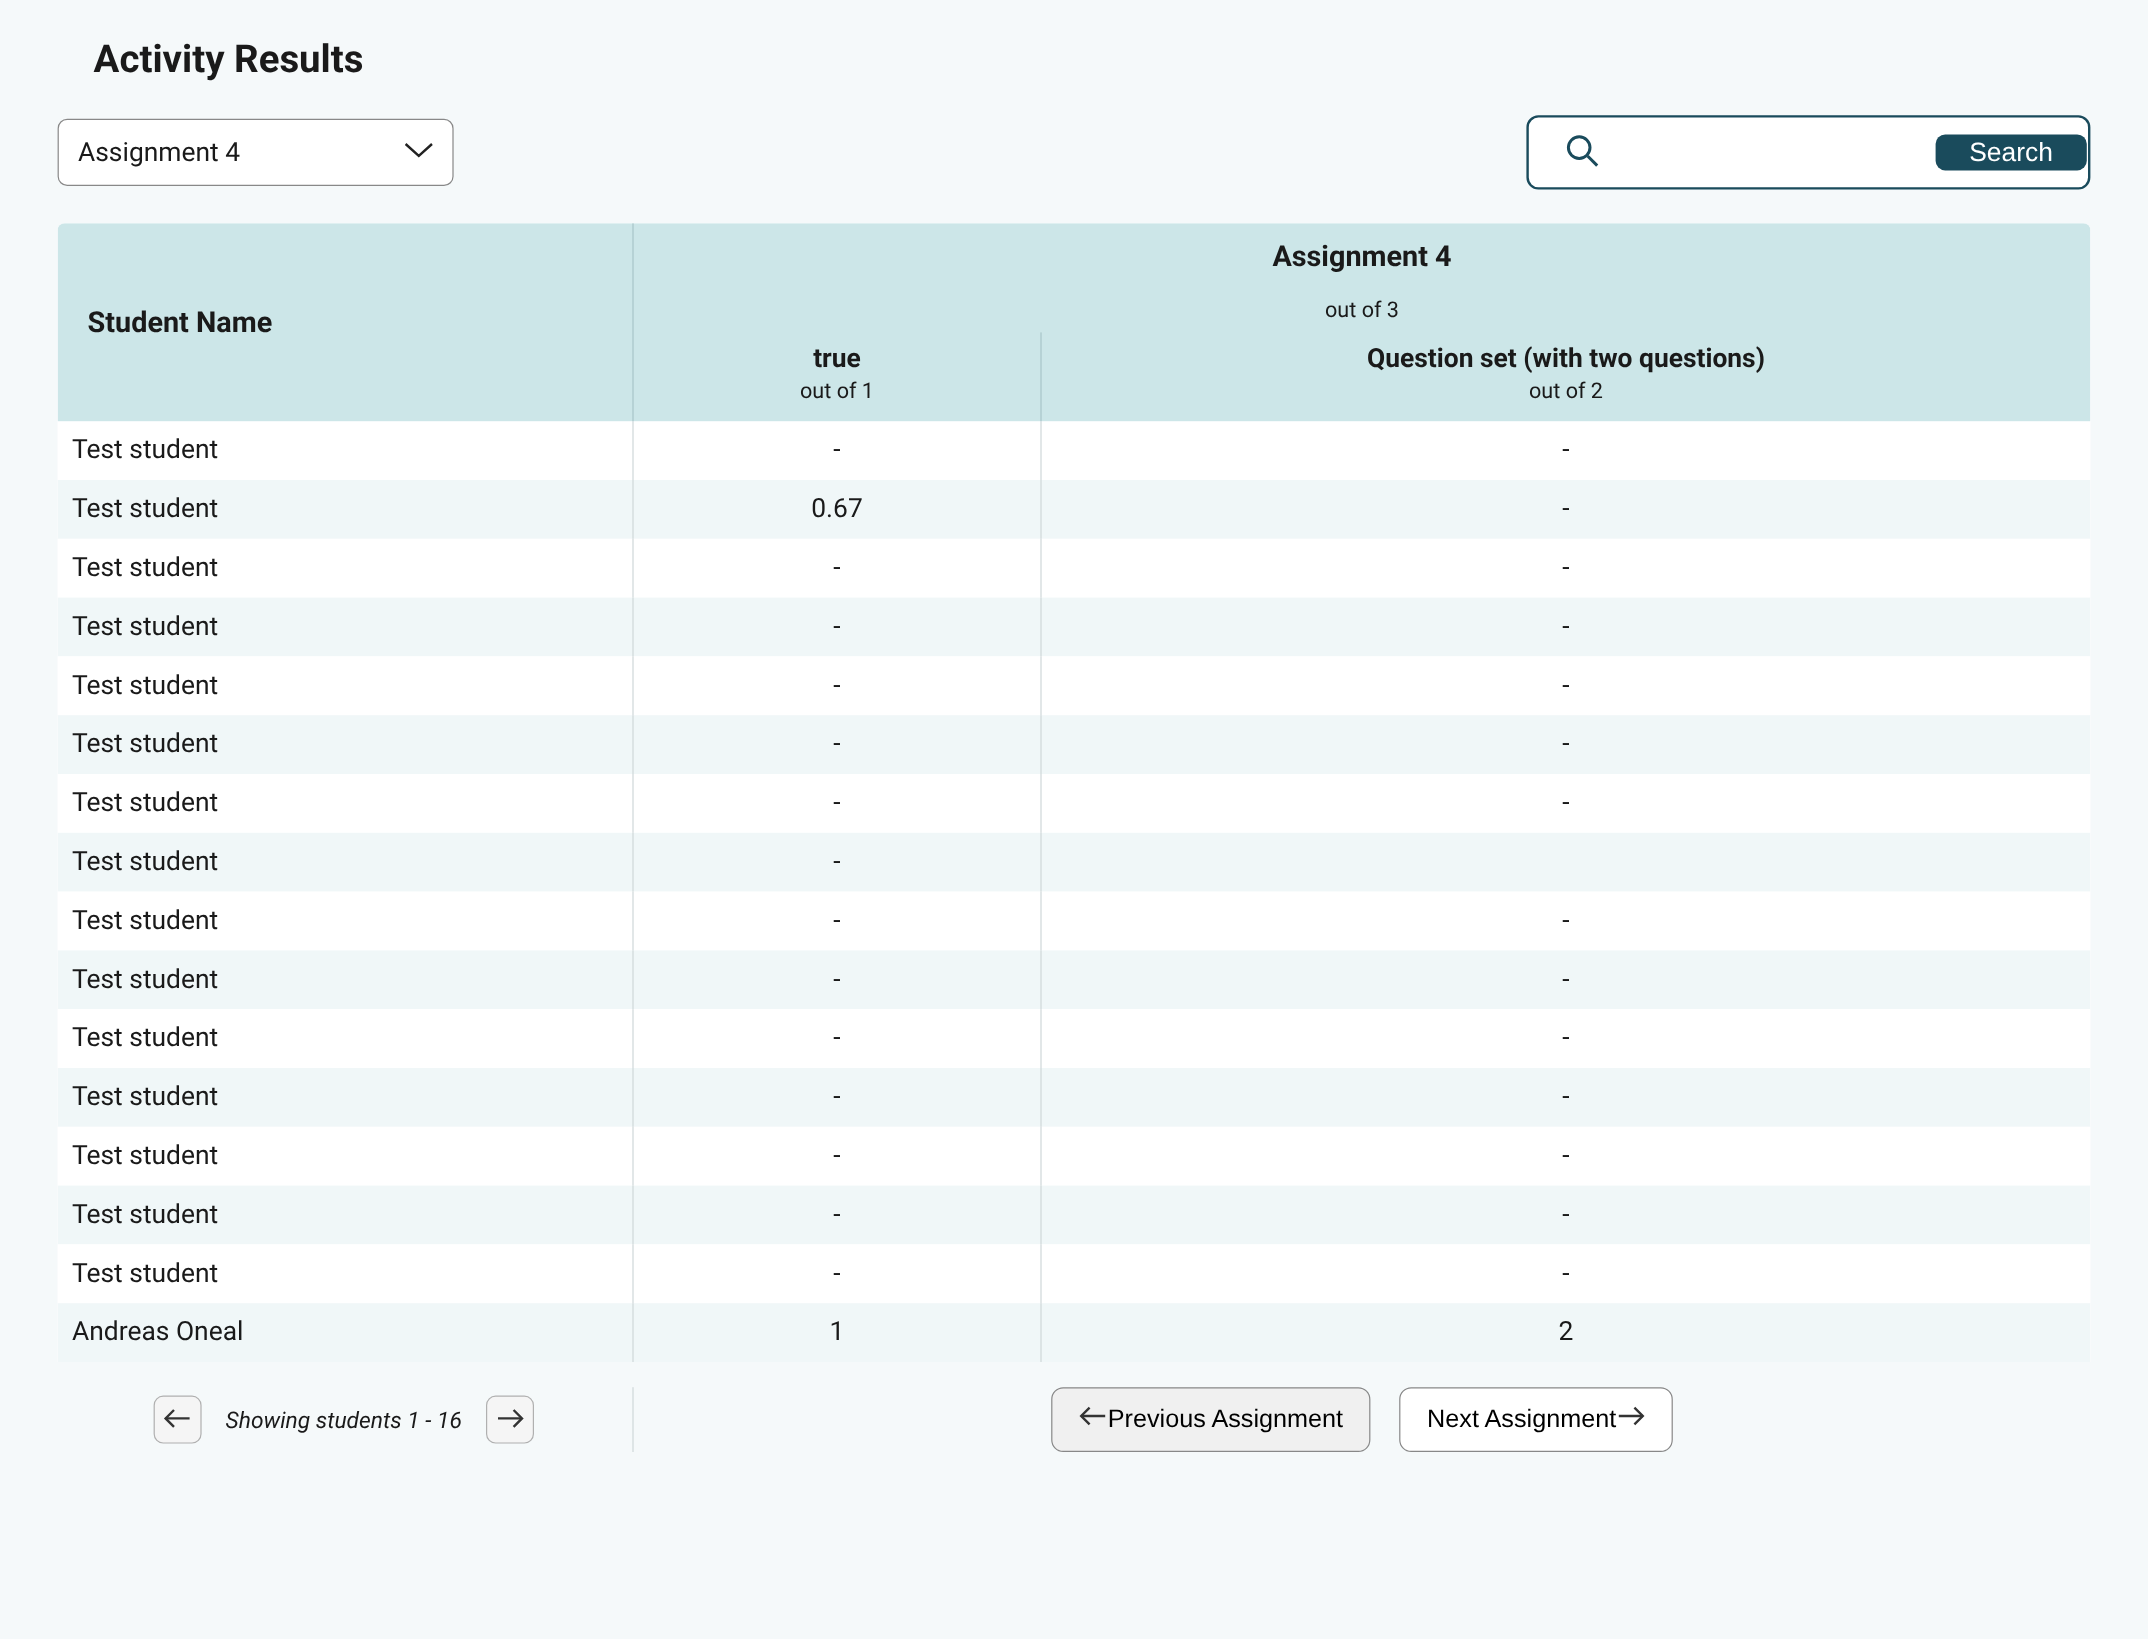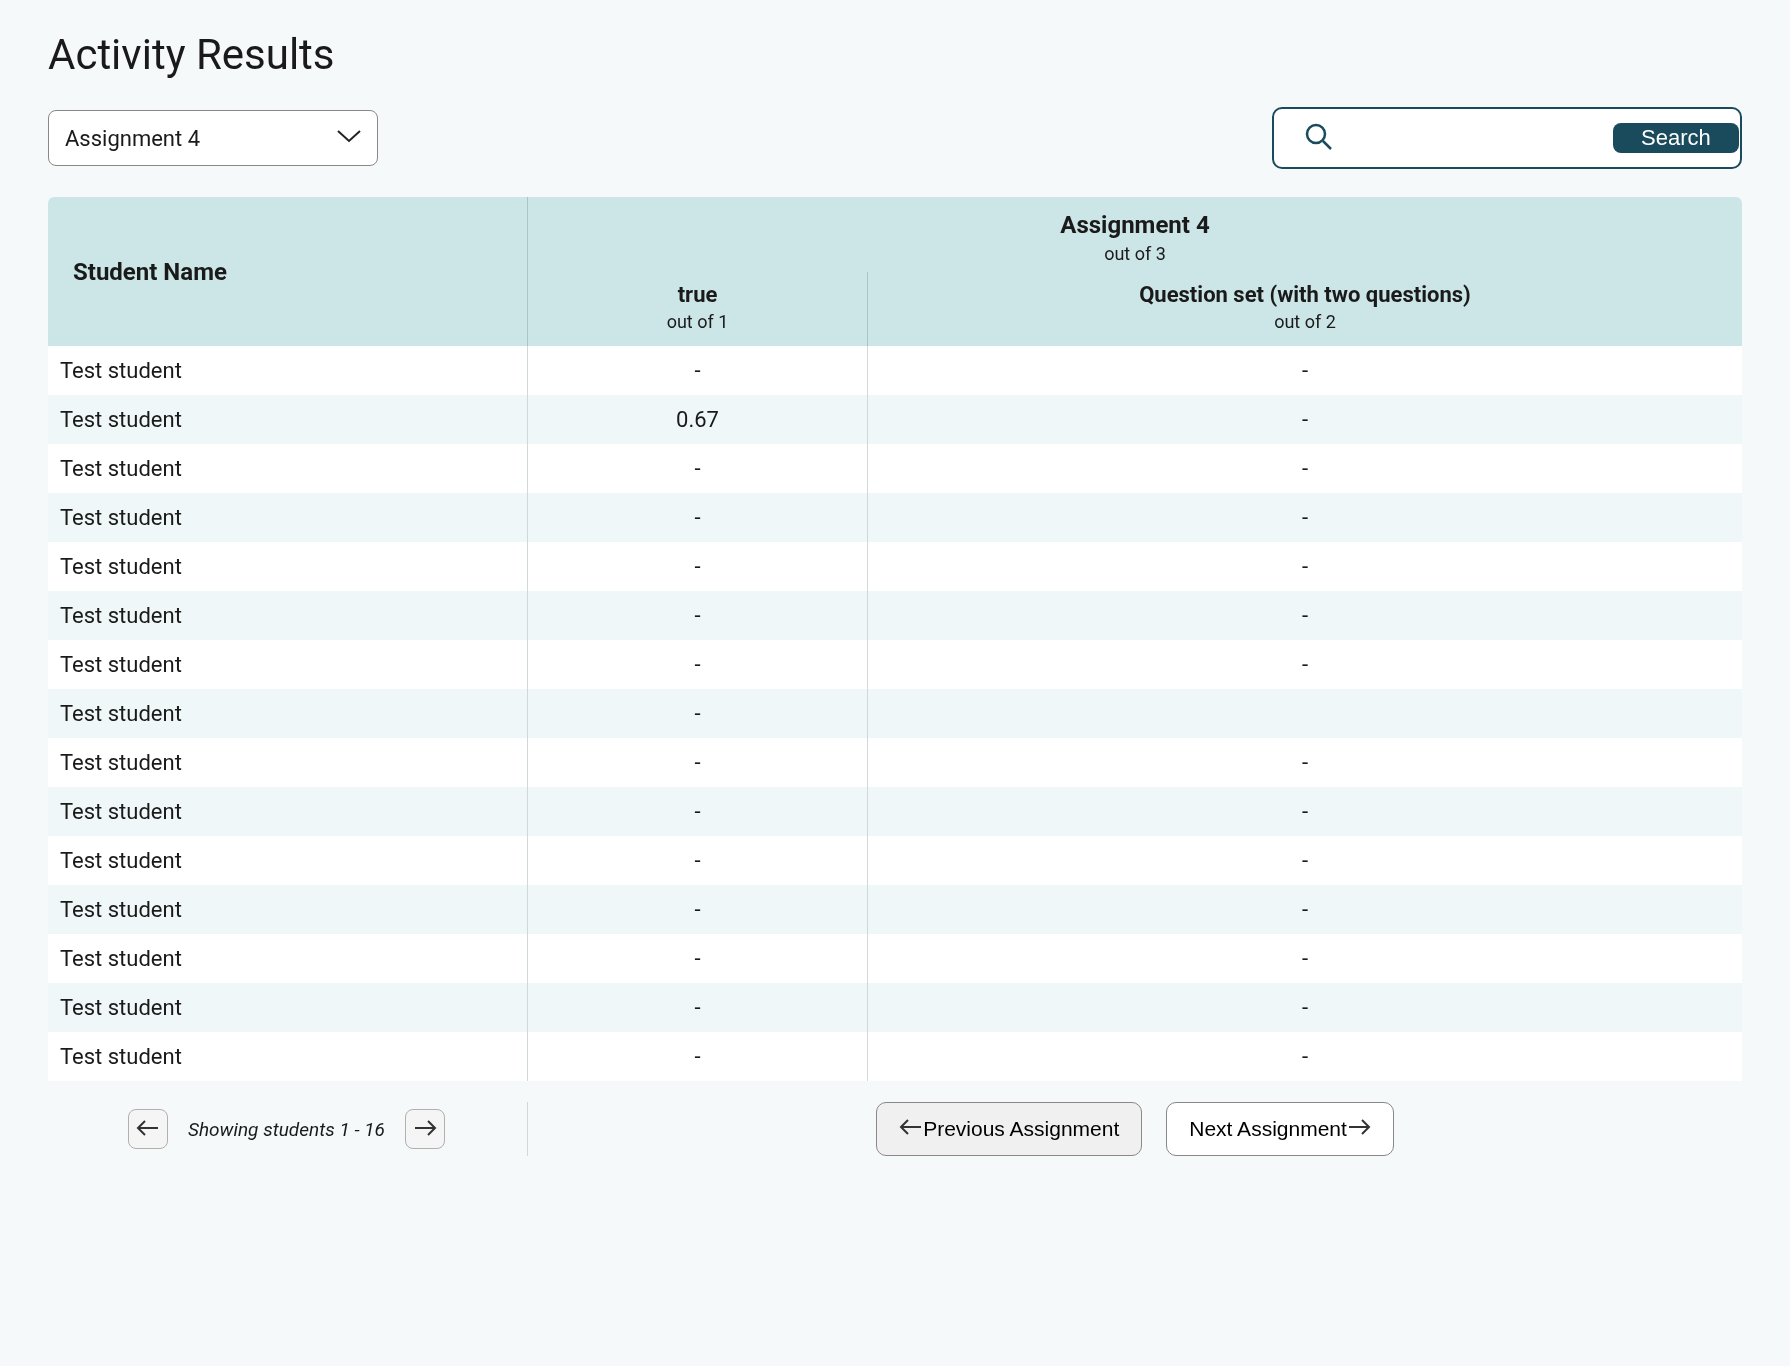--- a/index.html
+++ b/index.html
@@ -6,23 +6,24 @@
     body {
       font-family: -apple-system, BlinkMacSystemFont, "Segoe UI", Roboto, Helvetica, Arial, sans-serif;
       background: #f5f9fa;
       color: #1a1a1a;
       padding: 0;
     }
     .container {
       padding: 30px 48px;
     }
     h1 {
-      font-size: 42px;
-      font-weight: 400;
+      font-size: 32px;
+      font-weight: 700;
       margin-bottom: 28px;
+      margin-left: 30px;
     }
     .controls-row {
       display: flex;
       justify-content: space-between;
       align-items: center;
       margin-bottom: 28px;
     }
     .select-wrap {
       position: relative;
       width: 330px;
@@ -102,21 +103,21 @@
       grid-column: 2 / span 2;
       text-align: center;
       padding: 14px 0 8px;
     }
     .th-assignment-title {
       font-size: 24px;
       font-weight: 700;
     }
     .th-assignment-sub {
       font-size: 18px;
-      margin-top: 4px;
+      margin-top: 20px;
       text-align: center;
     }
     .th-sub1 {
       text-align: center;
       padding: 10px 0 14px;
       border-right: 1px solid #a8c5c8;
     }
     .th-sub2 {
       text-align: center;
       padding: 10px 0 14px;
@@ -306,20 +307,25 @@
         </div>
         <div class="trow">
           <div class="td td-name">Test student</div>
           <div class="td td-c1">-</div>
           <div class="td td-c2">-</div>
         </div>
         <div class="trow">
           <div class="td td-name">Test student</div>
           <div class="td td-c1">-</div>
           <div class="td td-c2">-</div>
+        </div>
+        <div class="trow">
+          <div class="td td-name">Andreas Oneal</div>
+          <div class="td td-c1">1</div>
+          <div class="td td-c2">2</div>
         </div>
       </div>
   </div>
 
   <div class="footer-row">
     <div class="pager-left">
       <button class="pager-btn">
         <span>
           <svg width="24" height="18" viewBox="0 0 24 18" fill="none" stroke="#333" stroke-width="2">
             <line x1="22" y1="9" x2="2" y2="9"></line>

